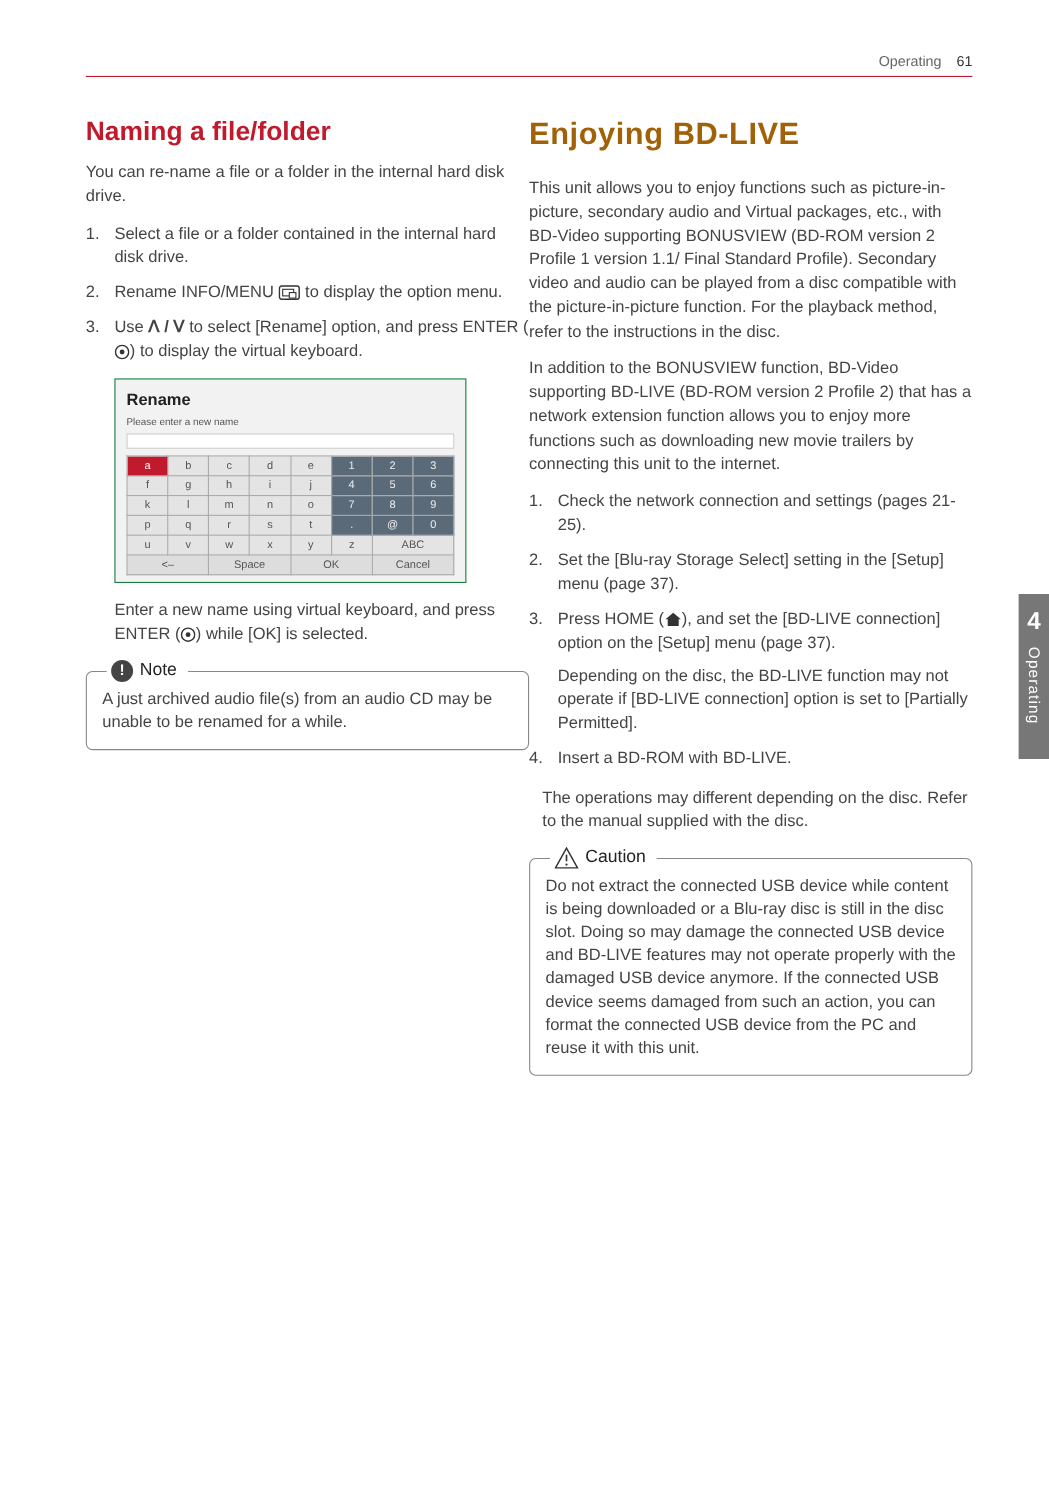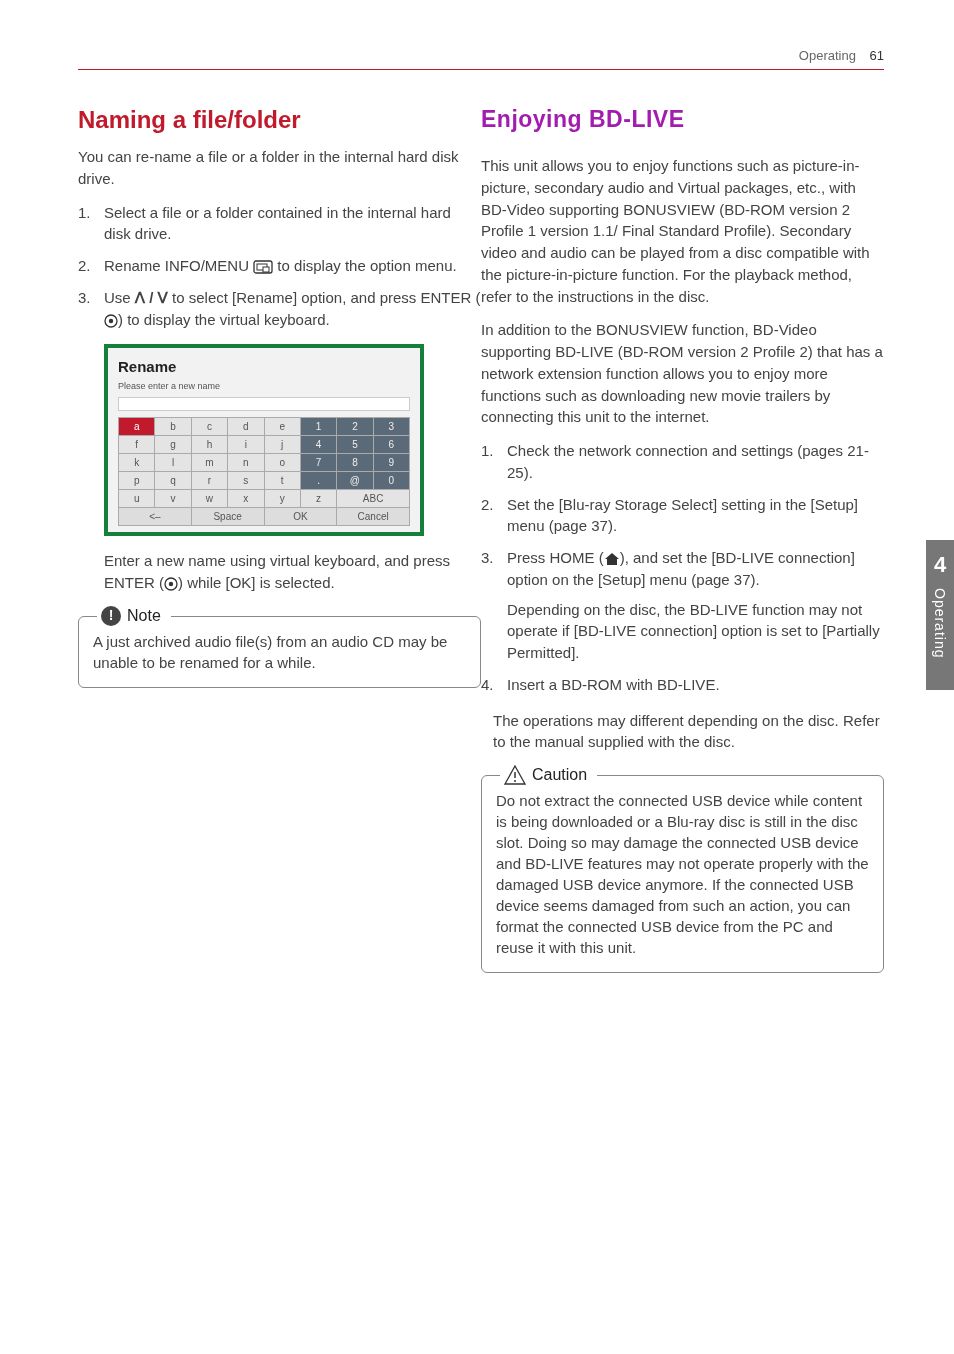--- a/index.html
+++ b/index.html
@@ -28,22 +28,22 @@
     margin-top: 36px;
   }
   .col { flex: 1; }
   h2.section-title {
     color: #c11a2c;
     font-size: 24px;
     font-weight: bold;
     margin-bottom: 12px;
   }
   h1.main-title {
-    color: #a21caf;
-    font-size: 23px;
+    color: #a16207;
+    font-size: 28px;
     font-weight: bold;
     margin-bottom: 22px;
     letter-spacing: 0.5px;
   }
   p.body { font-size: 15px; line-height: 1.45; margin-bottom: 12px; color:#444; }
   ol.steps { list-style: none; counter-reset: step; margin-bottom: 14px;}
   ol.steps > li {
     counter-increment: step;
     position: relative;
     padding-left: 26px;
@@ -60,21 +60,21 @@
   }
   ol.steps > li p.sub { margin-top:8px; }
   .inline-icon {
     display:inline-flex;
     vertical-align: -3px;
   }
   .inline-glyph { font-weight:bold; }
 
   
   .kbd-figure {
-    border:4px solid #15803d;
+    border:1px solid #15803d;
     background:#f2f2f2;
     margin:8px 0 14px 26px;
     padding:10px 10px 6px 10px;
     width: 320px;
   }
   .kbd-title { font-weight:bold; font-size:15px; margin-bottom:6px; color:#222;}
   .kbd-sub { font-size:9px; color:#555; margin-bottom:6px;}
   .kbd-namebar { height:14px; background:#fff; border:1px solid #ccc; margin-bottom:6px;}
   .kbd-grid { border-collapse: collapse; width:100%; font-size:10px; table-layout:fixed;}
   .kbd-grid td { border:1px solid #aaa; text-align:center; height:18px; background:#e4e4e4; color:#555;}

